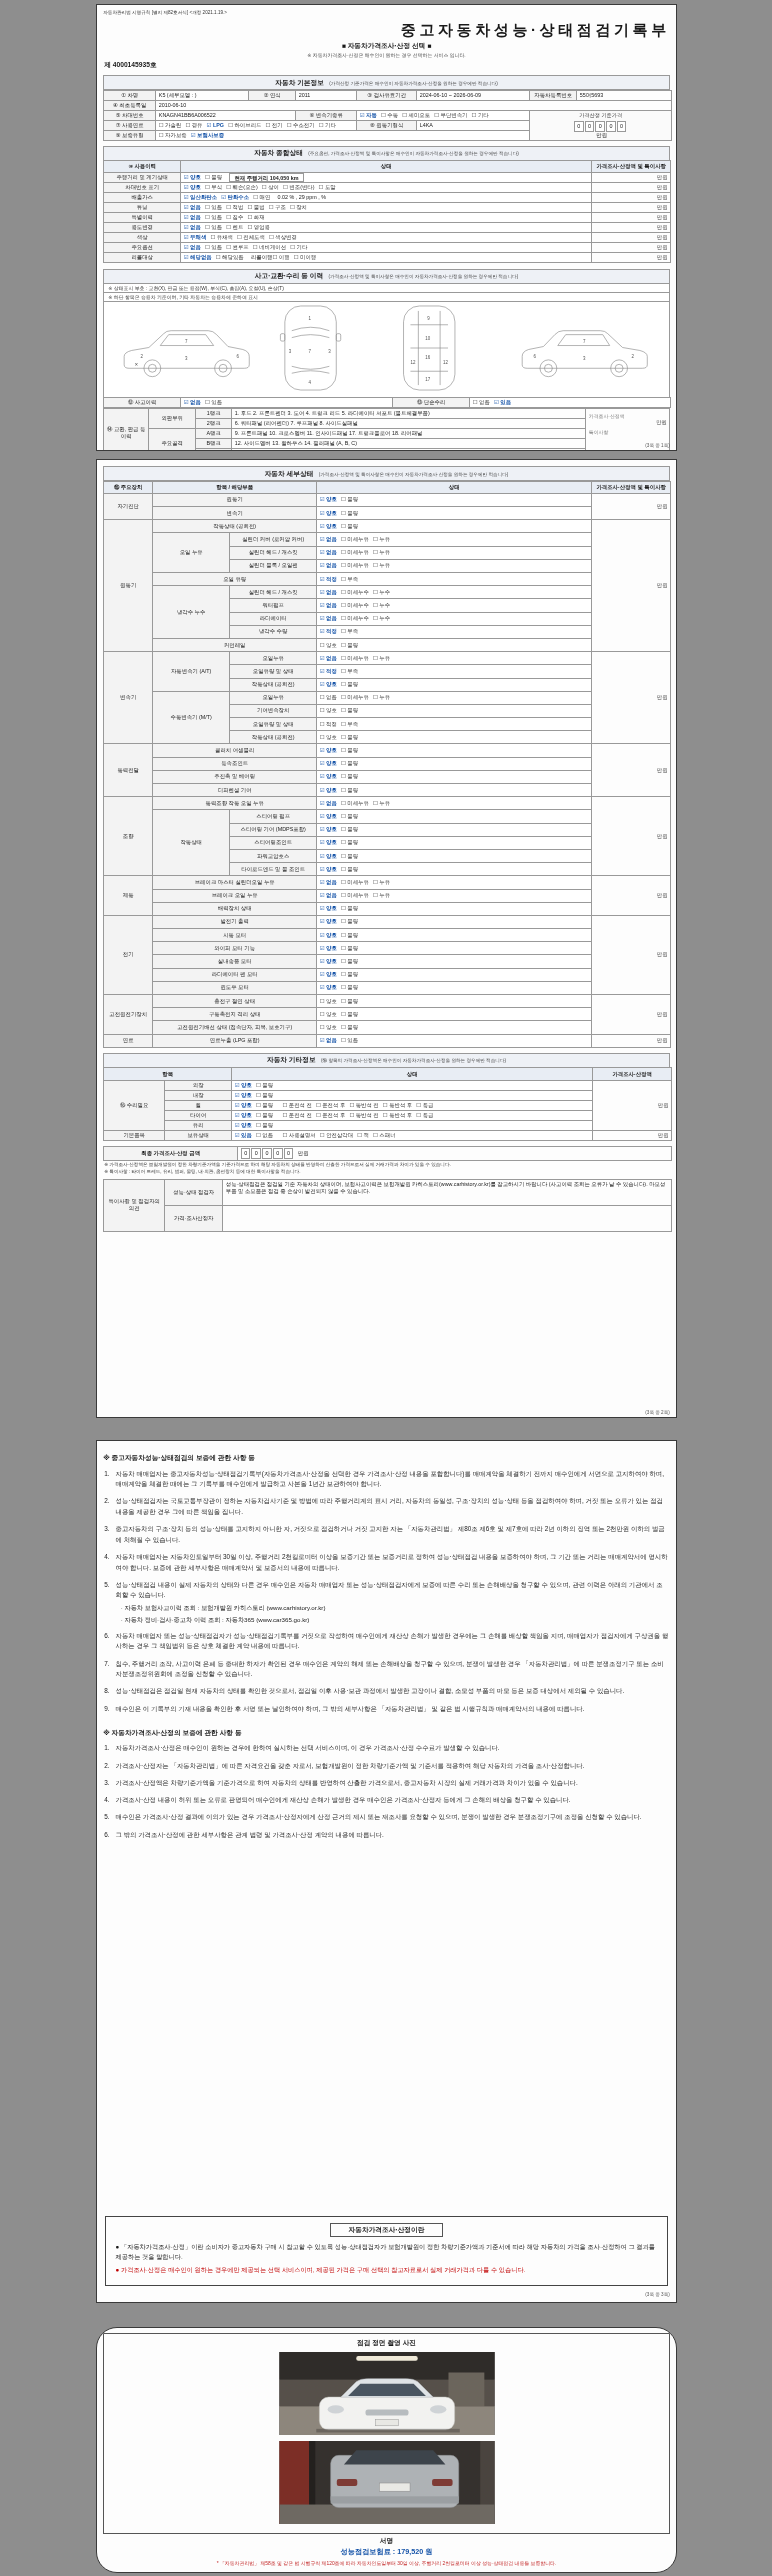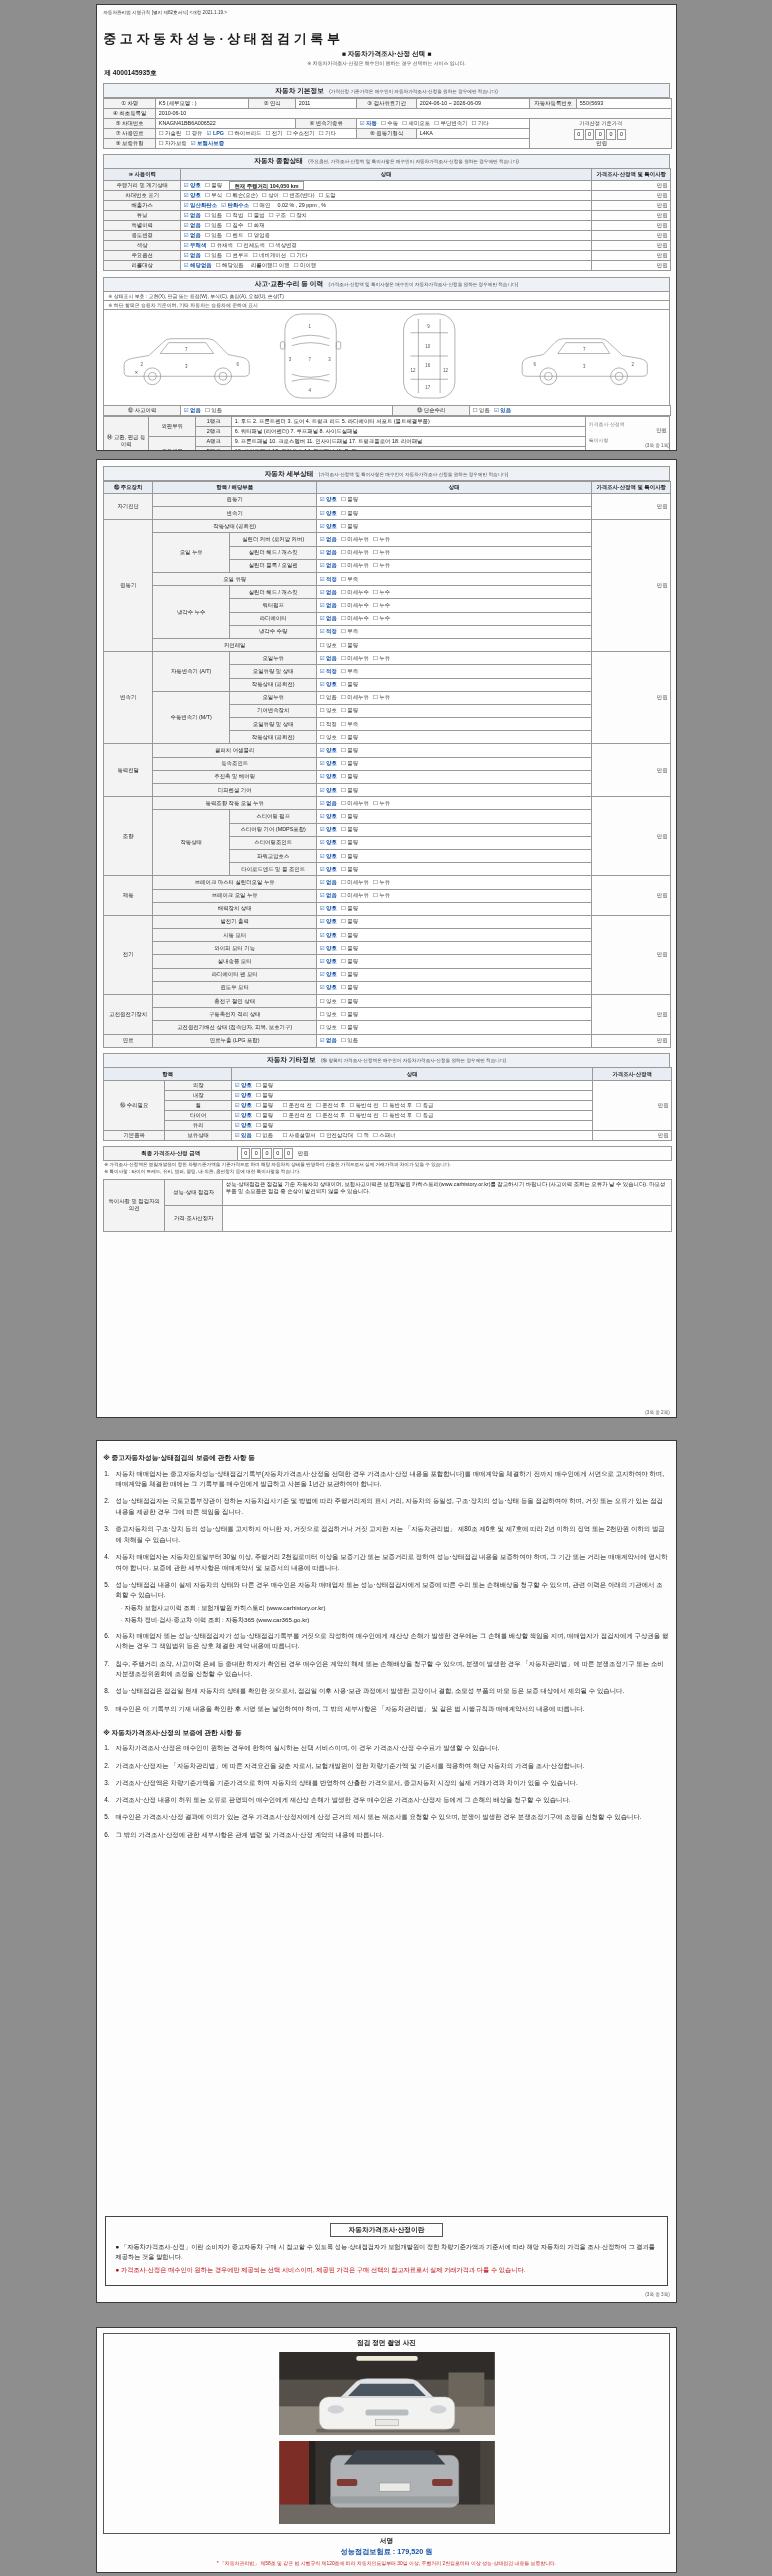--- a/index.html
+++ b/index.html
@@ -3,23 +3,23 @@
 <meta charset="utf-8">
 <style>
   html,body{margin:0;padding:0;}
   body{position:relative;width:773px;height:2576px;overflow:hidden;background:#8e8e8e;
        font-family:"Liberation Sans","DejaVu Sans",sans-serif;color:#1a1a1a;}
   .page{position:absolute;left:96px;width:581px;background:#fdfdfd;border:0.5px solid #3a3a3a;
         box-sizing:border-box;padding:5.2px 6.2px;overflow:hidden;}
   .pA{top:4.1px;height:447px;}
   .pB{top:459px;height:959px;}
   .pC{top:1440px;height:863px;display:flex;flex-direction:column;}
-  .pD{top:2327px;height:246px;}
+  .pD{top:2327px;height:246px;border-radius:21px;}
   .tiny-ref{font-size:4.6px;color:#333;}
-  .doc-title{text-align:left;font-size:13px;font-weight:bold;letter-spacing:3.6px;margin-top:15px;}
+  .doc-title{text-align:right;font-size:15px;font-weight:bold;letter-spacing:3.6px;margin-top:6px;}
   .doc-subtitle{text-align:center;font-size:6.7px;font-weight:bold;margin-top:1.5px;}
   .doc-subnote{text-align:center;font-size:4.9px;color:#444;margin-top:1px;}
   .doc-no{font-size:6.7px;font-weight:bold;margin:3.1px 0 2.1px 1px;}
   .sec-head{border:0.5px solid #999;background:#eef1f6;padding:1.5px;text-align:center;margin-top:5.2px;}
   .sec-title{font-weight:bold;font-size:6.7px;}
   .sec-note{font-size:4.6px;color:#444;margin-left:3.1px;}
   .tbl{width:100%;border-collapse:collapse;table-layout:fixed;margin-top:-0.5px;}
   .tbl td,.tbl th{border:0.5px solid #999;font-size:5.4px;padding:1px 2.6px;overflow:hidden;}
   .tbl th{background:#e8edf4;font-weight:bold;padding:2.1px 2.6px;}
   .lbl{background:#f3f3f3;text-align:center;}

